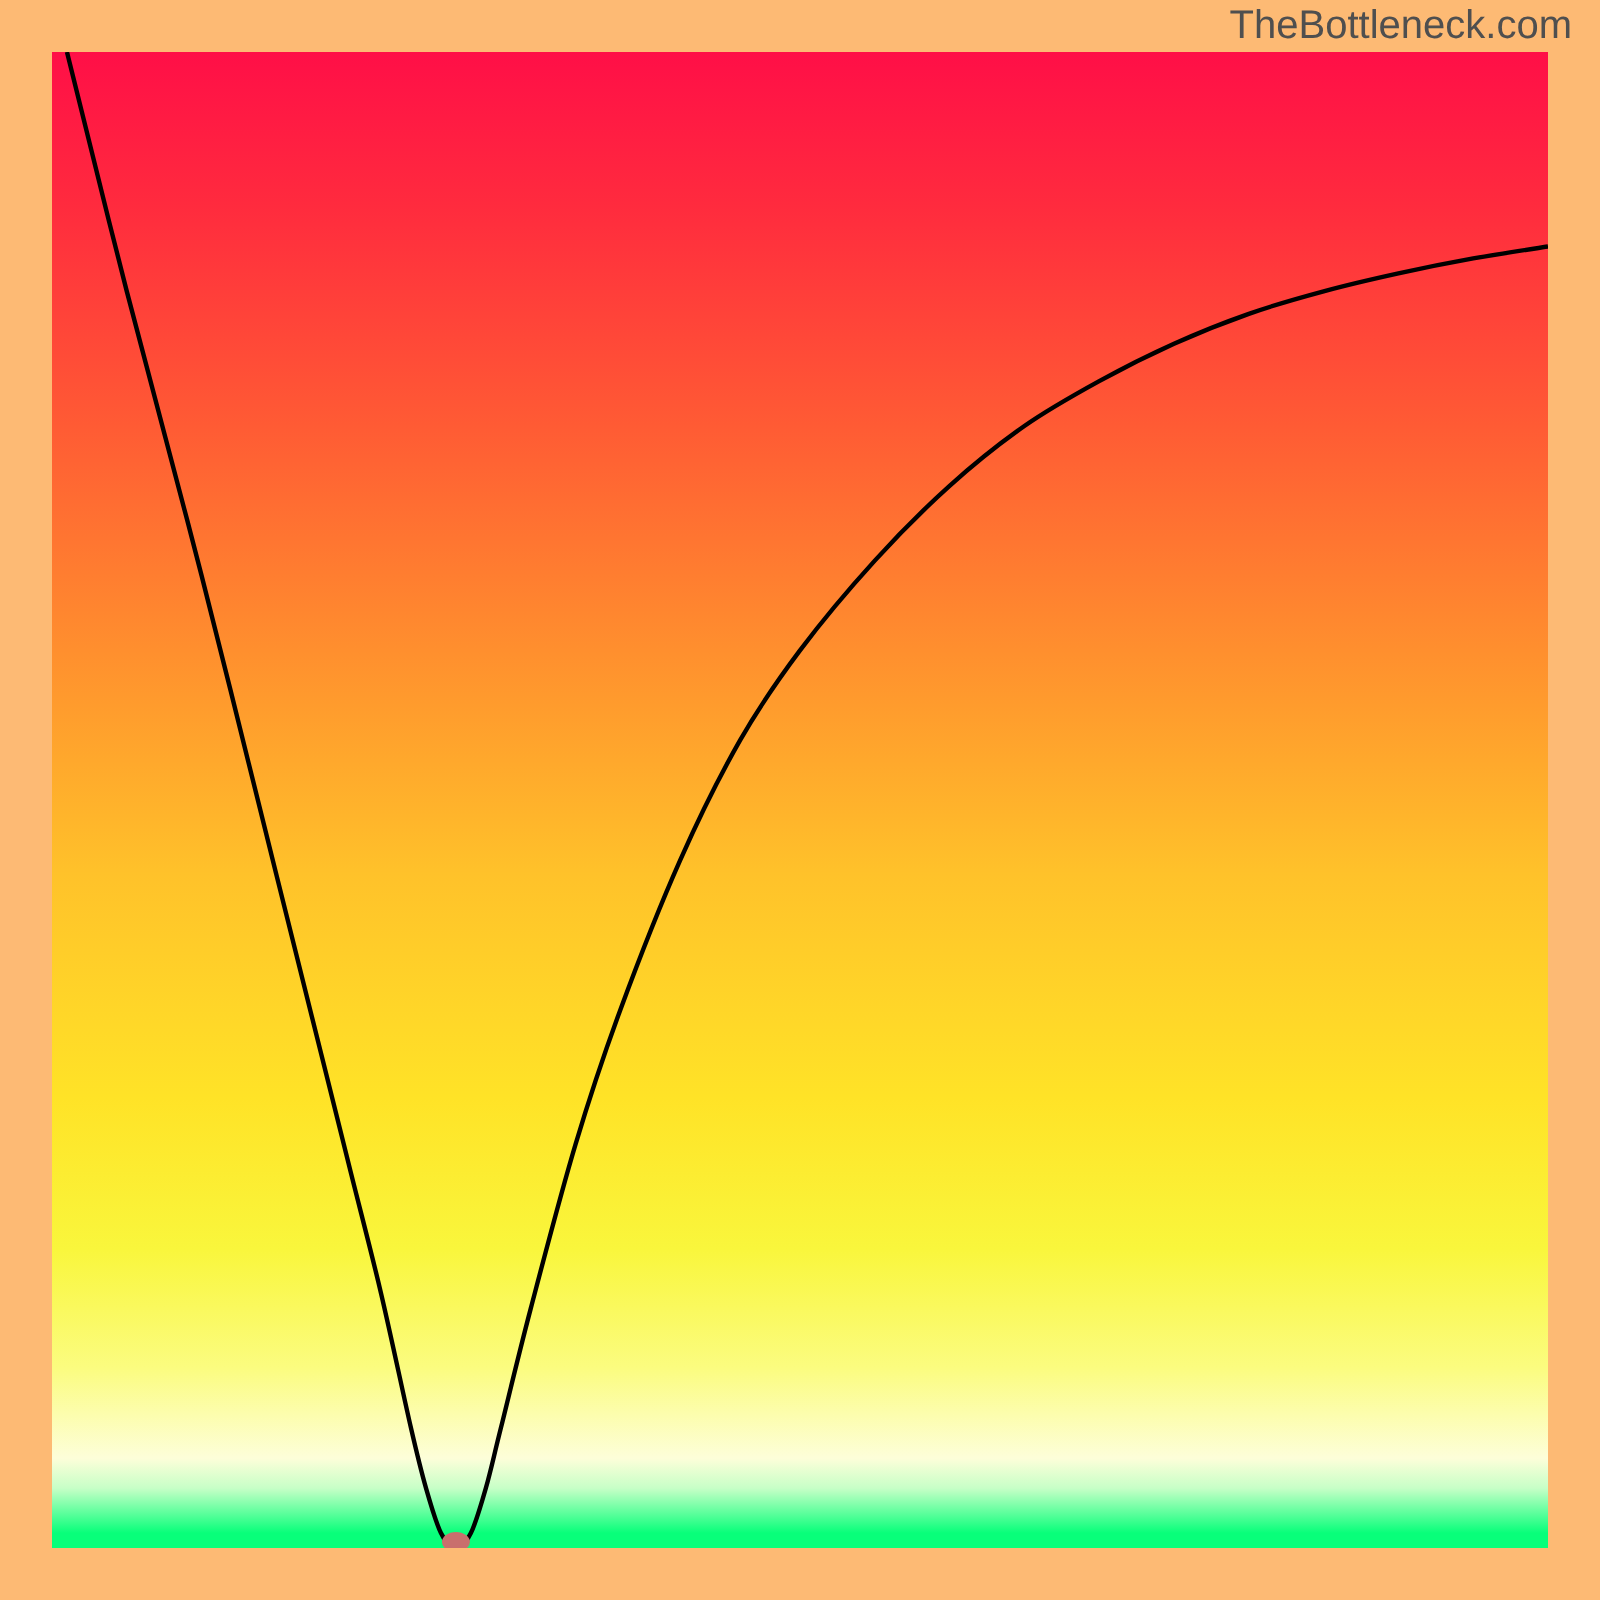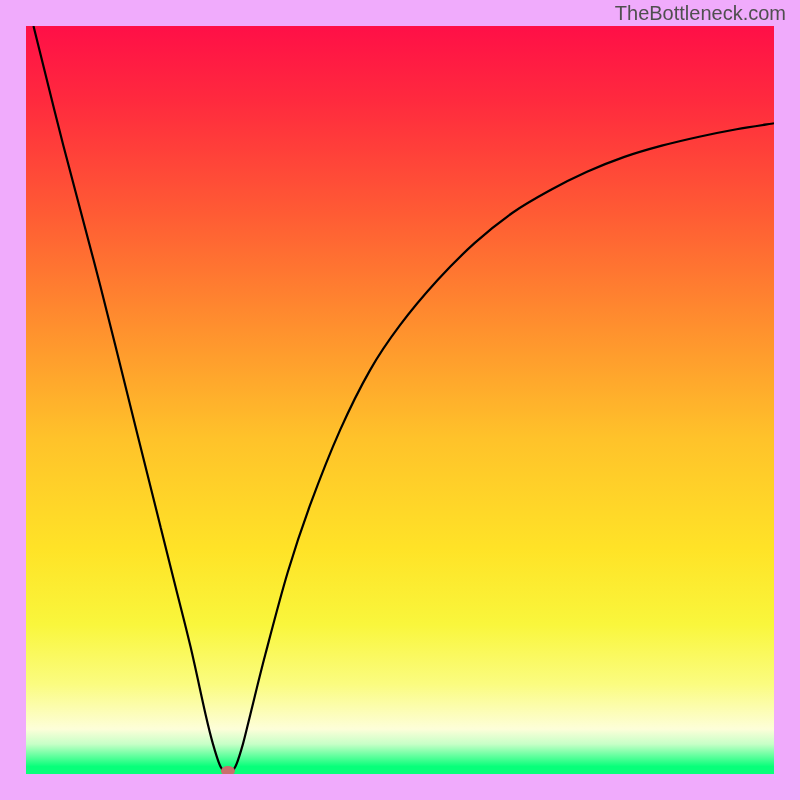--- a/index.html
+++ b/index.html
@@ -9,21 +9,21 @@
     height: 800px;
     background: #fff;
     overflow: hidden;
   }
   .frame {
     position: absolute;
     top: 0;
     left: 0;
     width: 800px;
     height: 800px;
-    background: #f0abfc;
+    background: #fdba74;
   }
   .plot-area {
     position: absolute;
     top: 26px;
     left: 26px;
     width: 748px;
     height: 748px;
     overflow: hidden;
   }
   .gradient-bg {

